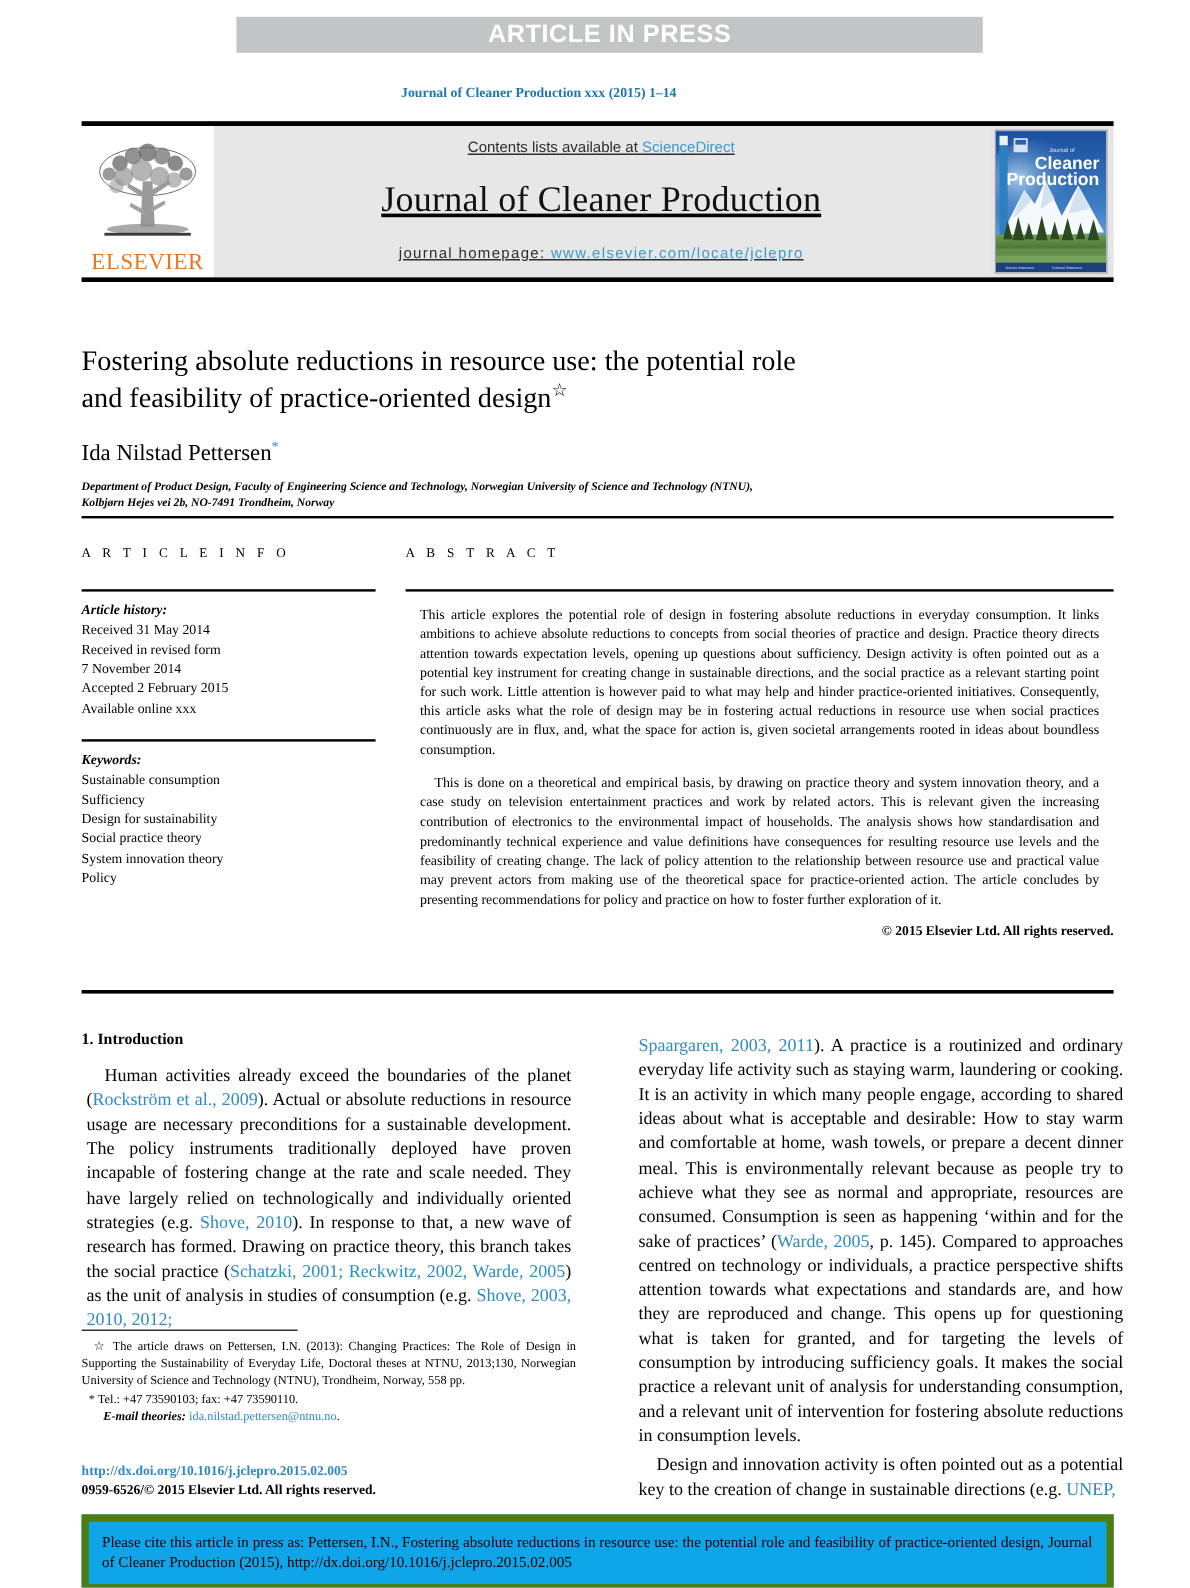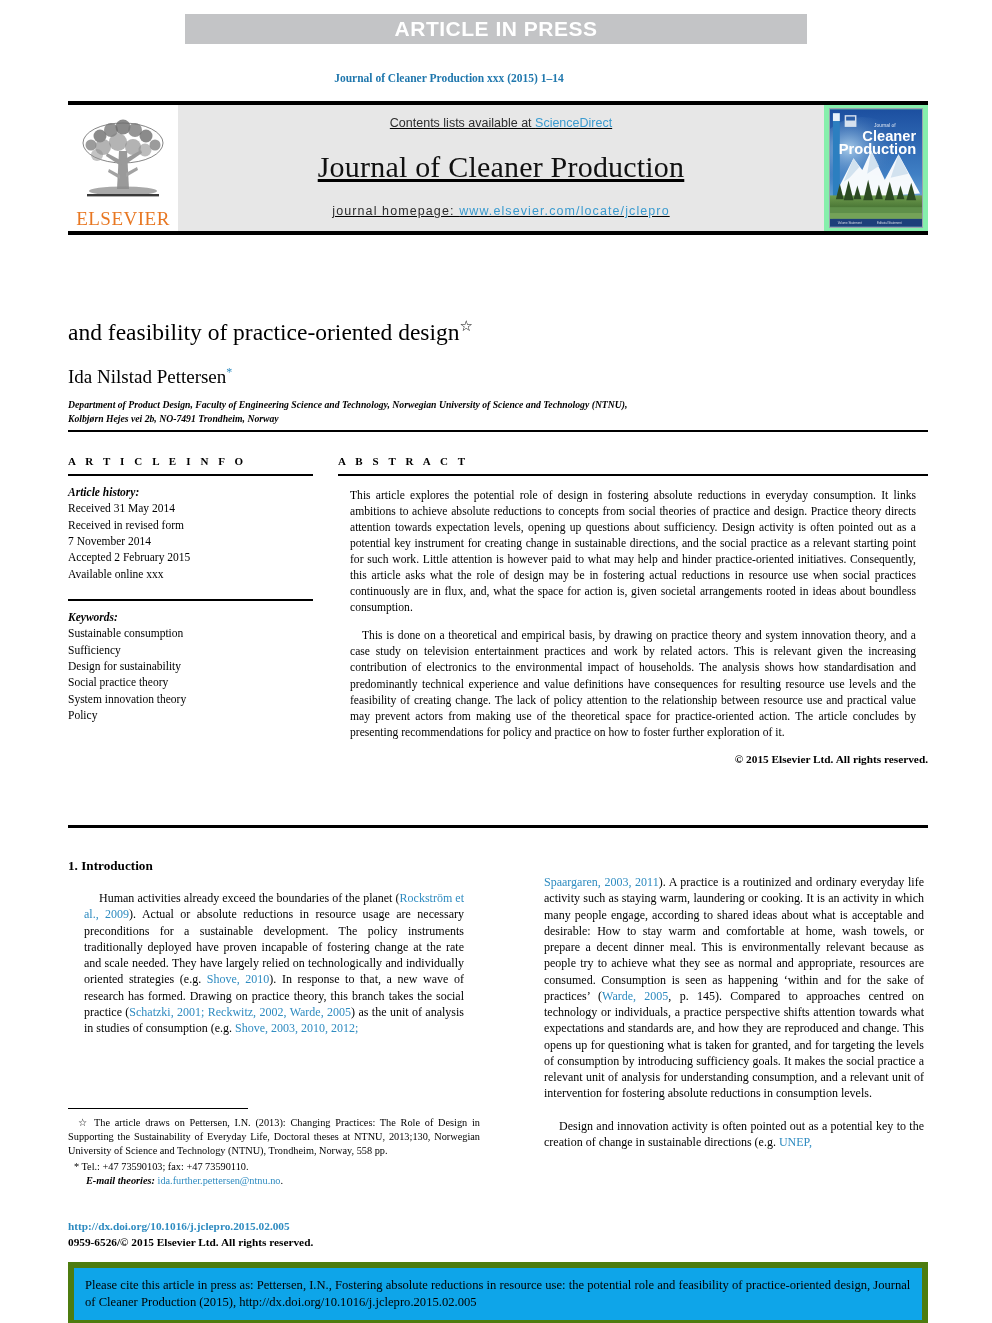--- a/index.html
+++ b/index.html
@@ -13,21 +13,21 @@
     height: 1323px;
     font-family: "Liberation Serif", "DejaVu Serif", serif;
     color: #000000;
     position: relative;
     overflow: hidden;
   }
 
   
   .aip-banner {
     position: absolute;
-    left: 185px;
+    left: 197px;
     top: 14px;
     width: 622px;
     height: 30px;
     background: #c3c4c6;
     display: flex;
     align-items: center;
     justify-content: center;
   }
   .aip-banner-text {
     font-family: "Liberation Sans", sans-serif;
@@ -124,21 +124,21 @@
   }
   .homepage-line .url {
     color: #3a9bd0;
   }
   .cover-block {
     width: 104px;
     flex: 0 0 104px;
     display: flex;
     align-items: center;
     justify-content: center;
-    background: #86efac;
+    background: #e5e5e5;
   }
   .cover-img {
     width: 94px;
     height: 120px;
     border: 1px solid #9aa4ae;
     box-sizing: border-box;
     position: relative;
     overflow: hidden;
   }
 
@@ -203,24 +203,24 @@
   .col-info {
     width: 245px;
     flex: 0 0 245px;
   }
   .col-abstract {
     flex: 1 1 auto;
     padding-left: 25px;
   }
   .sec-head {
     font-family: "Liberation Serif", serif;
-    font-weight: bold;
+    font-weight: normal;
     font-size: 11px;
     letter-spacing: 3.6px;
-    margin-bottom: 7px;
+    margin-bottom: 24px;
   }
   .thin-rule {
     border-top: 2px solid #000;
     margin-bottom: 8px;
   }
   .info-sub {
     font-family: "Liberation Serif", serif;
     font-style: italic;
     font-weight: bold;
     font-size: 11.5px;
@@ -277,24 +277,24 @@
     flex: 0 0 412px;
   }
   .sec-title {
     font-family: "Liberation Serif", serif;
     font-weight: bold;
     font-size: 13.2px;
     margin: 0 0 13px 0;
   }
   .body-p {
     font-family: "Liberation Serif", serif;
-    font-size: 12px;
+    font-size: 15px;
     line-height: 1.355;
     text-align: justify;
-    margin: 16px;
+    margin: 4px;
     text-indent: 15px;
     color: #000;
   }
   .body-p + .body-p {
     margin-top: 0;
   }
   a.ref, .ref {
     color: #2e8bc0;
     text-decoration: none;
   }
@@ -464,21 +464,21 @@
           </g>
         </svg>
       </div>
     </div>
 
   </div>
 </div>
 
 <div class="title-block">
   <h1 class="paper-title">
-    <br>
+    <span>Fostering absolute reductions in resource use: the potential role</span><br>
     <span>and feasibility of practice-oriented design</span><span class="star-mark">☆</span>
   </h1>
   <div class="author-line">
     <span>Ida Nilstad Pettersen</span><span class="author-sup">*</span>
   </div>
   <div class="affiliation">
     <span>Department of Product Design, Faculty of Engineering Science and Technology, Norwegian University of Science and Technology (NTNU),</span><br>
     <span>Kolbjørn Hejes vei 2b, NO-7491 Trondheim, Norway</span>
   </div>
 </div>
@@ -534,21 +534,21 @@
     <p class="body-p" style="text-indent:0"><span class="ref">Spaargaren, 2003, 2011</span><span>). A practice is a routinized and ordinary everyday life activity such as staying warm, laundering or cooking. It is an activity in which many people engage, according to shared ideas about what is acceptable and desirable: How to stay warm and comfortable at home, wash towels, or prepare a decent dinner meal. This is environmentally relevant because as people try to achieve what they see as normal and appropriate, resources are consumed. Consumption is seen as happening ‘within and for the sake of practices’ (</span><span class="ref">Warde, 2005</span><span>, p. 145). Compared to approaches centred on technology or individuals, a practice perspective shifts attention towards what expectations and standards are, and how they are reproduced and change. This opens up for questioning what is taken for granted, and for targeting the levels of consumption by introducing sufficiency goals. It makes the social practice a relevant unit of analysis for understanding consumption, and a relevant unit of intervention for fostering absolute reductions in consumption levels.</span></p>
     <p class="body-p"><span>Design and innovation activity is often pointed out as a potential key to the creation of change in sustainable directions (e.g. </span><span class="ref">UNEP,</span></p>
   </div>
 
 </div>
 
 <div class="footnote-rule"></div>
 <div class="footnotes">
   <div class="fn-item"><span>☆</span> <span>The article draws on Pettersen, I.N. (2013): Changing Practices: The Role of Design in Supporting the Sustainability of Everyday Life, Doctoral theses at NTNU, 2013;130, Norwegian University of Science and Technology (NTNU), Trondheim, Norway, 558 pp.</span></div>
   <div class="fn-item2"><span>*</span> <span>Tel.: +47 73590103; fax: +47 73590110.</span></div>
-  <div class="fn-email"><i><b><span>E-mail theories:</span></b></i> <span class="ref">ida.further.pettersen@ntnu.no</span><span>.</span></div>
+  <div class="fn-email"><i><b><span>E-mail theories:</span></b></i> <span class="ref">ida.nilstad.pettersen@ntnu.no</span><span>.</span></div>
 </div>
 
 <div class="doi-block">
   <div class="doi-link">http://dx.doi.org/10.1016/j.jclepro.2015.02.005</div>
   <div class="issn-line">0959-6526/© 2015 Elsevier Ltd. All rights reserved.</div>
 </div>
 
 <div class="cite-box">
   <div class="cite-text">Please cite this article in press as: Pettersen, I.N., Fostering absolute reductions in resource use: the potential role and feasibility of practice-oriented design, Journal of Cleaner Production (2015), http://dx.doi.org/10.1016/j.jclepro.2015.02.005</div>
 </div>

